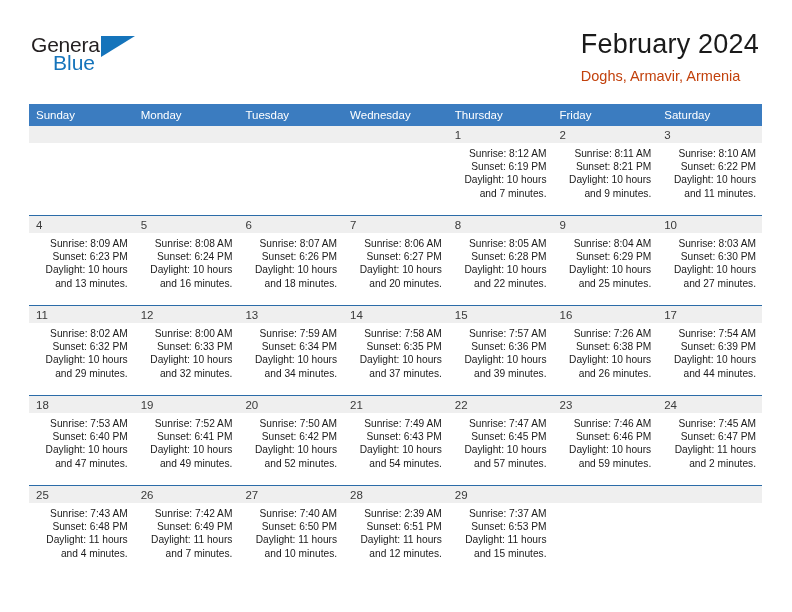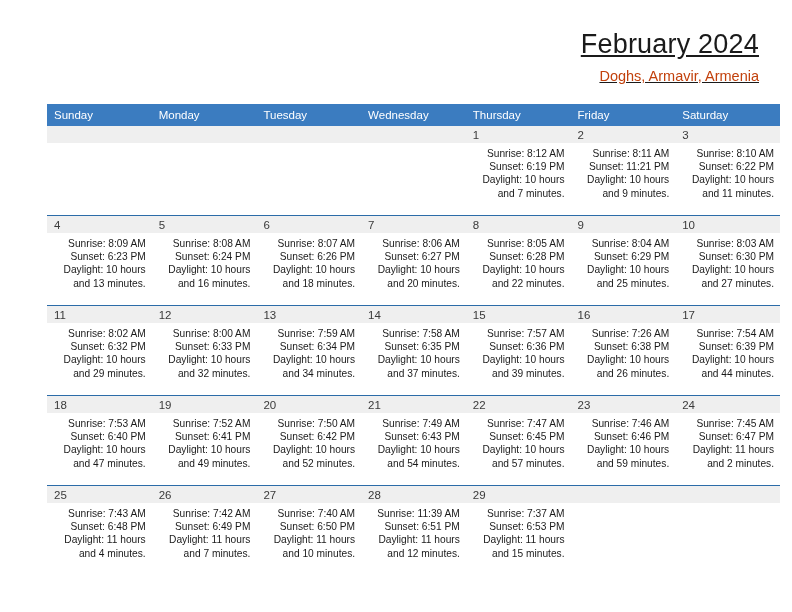--- a/index.html
+++ b/index.html
@@ -59,42 +59,41 @@
     width: 0;
     height: 0;
     border-left: 34px solid #1574bb;
     border-bottom: 21px solid transparent;
   }
 
   .title-block {
     position: absolute;
     right: 33px;
     top: 30px;
-    text-align: right;
-    text-decoration: underline;
+    text-align: left;
   }
   .cal-title {
     font-size: 27px;
     color: #1a1a1a;
     font-weight: normal;
     margin: 0;
     line-height: 1.1;
     letter-spacing: 0.2px;
   }
   .cal-subtitle {
     font-size: 14.5px;
     color: #c2410c;
     margin: 9px 0 0 0;
     line-height: 1.1;
   }
 
   
   .calendar {
     position: absolute;
-    left: 47px;
+    left: 29px;
     top: 104px;
     width: 733px;
     border-collapse: collapse;
     table-layout: fixed;
   }
   .calendar col { width: 104.71px; }
 
   .calendar thead th {
     background: #3b7cc0;
     color: #ffffff;
@@ -138,20 +137,25 @@
   }
   .day-body div { white-space: nowrap; }
 </style>
 </head>
 <body>
 
 <div class="page">
 
   <div class="header">
 
+    <div class="brand">
+      <span class="brand-general">General</span>
+      <span class="brand-tri"></span>
+      <span class="brand-blue">Blue</span>
+    </div>
 
     <div class="title-block">
       <h1 class="cal-title">February 2024</h1>
       <p class="cal-subtitle">Doghs, Armavir, Armenia</p>
     </div>
   </div>
 
   <table class="calendar">
     <colgroup>
       <col>
@@ -229,21 +233,21 @@
                 <div>Daylight: 10 hours</div>
                 <div>and 7 minutes.</div>
               </div>
             </div>
           </td>
         <td>
             <div class="daycell">
               <div class="day-head">2</div>
               <div class="day-body">
                 <div>Sunrise: 8:11 AM</div>
-                <div>Sunset: 11:21 PM</div>
+                <div>Sunset: 8:21 PM</div>
                 <div>Daylight: 10 hours</div>
                 <div>and 9 minutes.</div>
               </div>
             </div>
           </td>
         <td>
             <div class="daycell">
               <div class="day-head">3</div>
               <div class="day-body">
                 <div>Sunrise: 8:10 AM</div>
@@ -526,21 +530,21 @@
                 <div>Sunset: 6:50 PM</div>
                 <div>Daylight: 11 hours</div>
                 <div>and 10 minutes.</div>
               </div>
             </div>
           </td>
         <td>
             <div class="daycell">
               <div class="day-head">28</div>
               <div class="day-body">
-                <div>Sunrise: 11:39 AM</div>
+                <div>Sunrise: 2:39 AM</div>
                 <div>Sunset: 6:51 PM</div>
                 <div>Daylight: 11 hours</div>
                 <div>and 12 minutes.</div>
               </div>
             </div>
           </td>
         <td>
             <div class="daycell">
               <div class="day-head">29</div>
               <div class="day-body">

